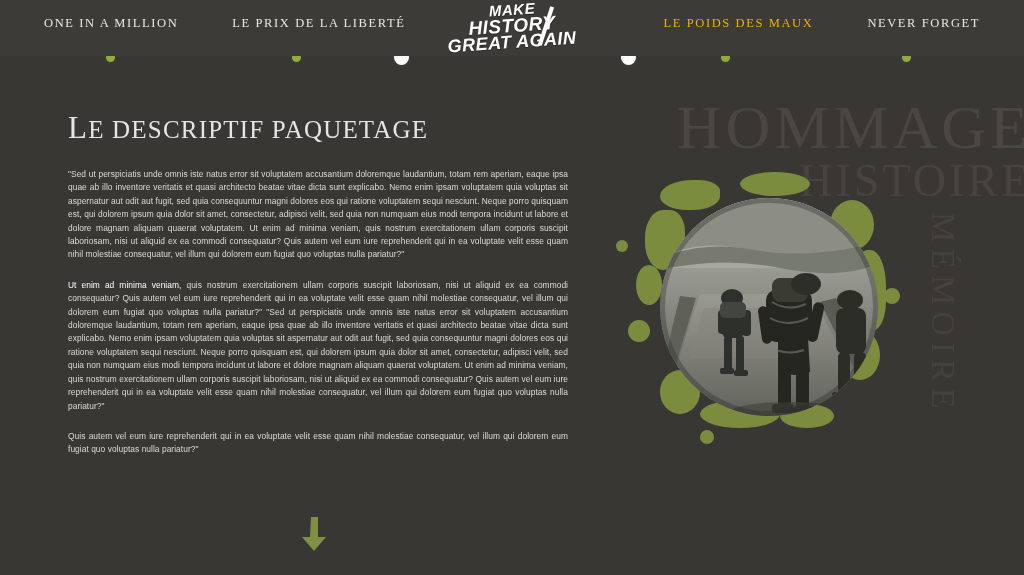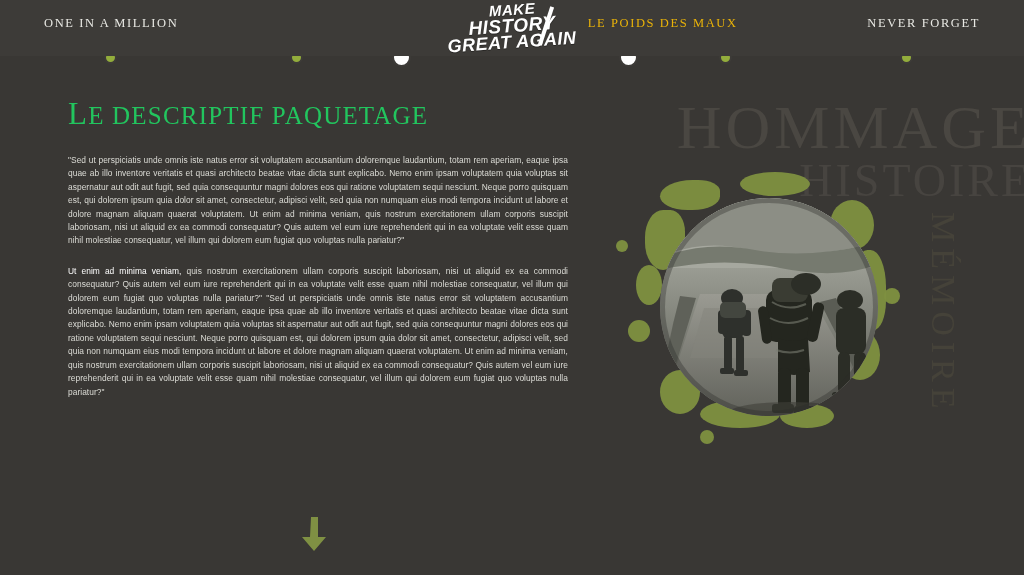--- a/index.html
+++ b/index.html
@@ -196,24 +196,25 @@
   .content {
     position: absolute;
     left: 68px;
     top: 96px;
     width: 500px;
     z-index: 10;
   }
   .page-title {
     font-family: "Liberation Serif", serif;
     font-size: 25px;
-    color: #22c55e;
+    color: #e5e5e5;
     letter-spacing: 1.2px;
     margin-bottom: 22px;
     font-weight: 400;
+    margin-top: 14px;
   }
   .page-title .cap { font-size: 31px; }
 
   .para {
     font-size: 8.4px;
     line-height: 13.4px;
     color: #dcdcd6;
     text-align: justify;
     margin-bottom: 17px;
     letter-spacing: .05px;
@@ -339,20 +340,21 @@
 
           <circle cx="109" cy="109" r="109" fill="none" stroke="#2b2b27" stroke-width="10" opacity=".35"></circle>
         </g>
       </svg>
     </div>
   </div>
 
   <div class="topbar">
     <nav class="nav">
       <a class="nav-item">ONE IN A MILLION</a>
+      <a class="nav-item">LE PRIX DE LA LIBERTÉ</a>
       <span style="width:150px"></span>
       <a class="nav-item dim">LE POIDS DES MAUX</a>
       <a class="nav-item">NEVER FORGET</a>
     </nav>
   </div>
 
   <a class="logo">
     <span class="logo-line logo-l1">MAKE</span>
     <span class="logo-line logo-l2">HISTORY</span>
     <span class="logo-line logo-l3"><span>GREAT</span><span style="font-size:14px;">&nbsp;</span><span>AGAIN</span></span>
@@ -367,20 +369,21 @@
   <div class="tl-dot small" style="left:719px"></div>
   <div class="tl-dot small" style="left:900px"></div>
 
   <div class="content">
     <h1 class="page-title"><span class="cap">L</span><span>E DESCRIPTIF PAQUETAGE</span></h1>
 
     <p class="para">"Sed ut perspiciatis unde omnis iste natus error sit voluptatem accusantium doloremque laudantium, totam rem aperiam, eaque ipsa quae ab illo inventore veritatis et quasi architecto beatae vitae dicta sunt explicabo. Nemo enim ipsam voluptatem quia voluptas sit aspernatur aut odit aut fugit, sed quia consequuntur magni dolores eos qui ratione voluptatem sequi nesciunt. Neque porro quisquam est, qui dolorem ipsum quia dolor sit amet, consectetur, adipisci velit, sed quia non numquam eius modi tempora incidunt ut labore et dolore magnam aliquam quaerat voluptatem. Ut enim ad minima veniam, quis nostrum exercitationem ullam corporis suscipit laboriosam, nisi ut aliquid ex ea commodi consequatur? Quis autem vel eum iure reprehenderit qui in ea voluptate velit esse quam nihil molestiae consequatur, vel illum qui dolorem eum fugiat quo voluptas nulla pariatur?"</p>
 
     <p class="para"><b>Ut enim ad minima veniam,</b><span> quis nostrum exercitationem ullam corporis suscipit laboriosam, nisi ut aliquid ex ea commodi consequatur? Quis autem vel eum iure reprehenderit qui in ea voluptate velit esse quam nihil molestiae consequatur, vel illum qui dolorem eum fugiat quo voluptas nulla pariatur?" "Sed ut perspiciatis unde omnis iste natus error sit voluptatem accusantium doloremque laudantium, totam rem aperiam, eaque ipsa quae ab illo inventore veritatis et quasi architecto beatae vitae dicta sunt explicabo. Nemo enim ipsam voluptatem quia voluptas sit aspernatur aut odit aut fugit, sed quia consequuntur magni dolores eos qui ratione voluptatem sequi nesciunt. Neque porro quisquam est, qui dolorem ipsum quia dolor sit amet, consectetur, adipisci velit, sed quia non numquam eius modi tempora incidunt ut labore et dolore magnam aliquam quaerat voluptatem. Ut enim ad minima veniam, quis nostrum exercitationem ullam corporis suscipit laboriosam, nisi ut aliquid ex ea commodi consequatur? Quis autem vel eum iure reprehenderit qui in ea voluptate velit esse quam nihil molestiae consequatur, vel illum qui dolorem eum fugiat quo voluptas nulla pariatur?"</span></p>
 
+    <p class="para">Quis autem vel eum iure reprehenderit qui in ea voluptate velit esse quam nihil molestiae consequatur, vel illum qui dolorem eum fugiat quo voluptas nulla pariatur?"</p>
   </div>
 
   <div class="scroll-arrow">
     <svg width="28" height="36" viewBox="0 0 28 36">
       <path d="M11 0 L18 0 L18 20 L26 20 L14 34 L2 20 L10 20 Z" fill="#7f9043"></path>
     </svg>
   </div>
 
 </div>
 

